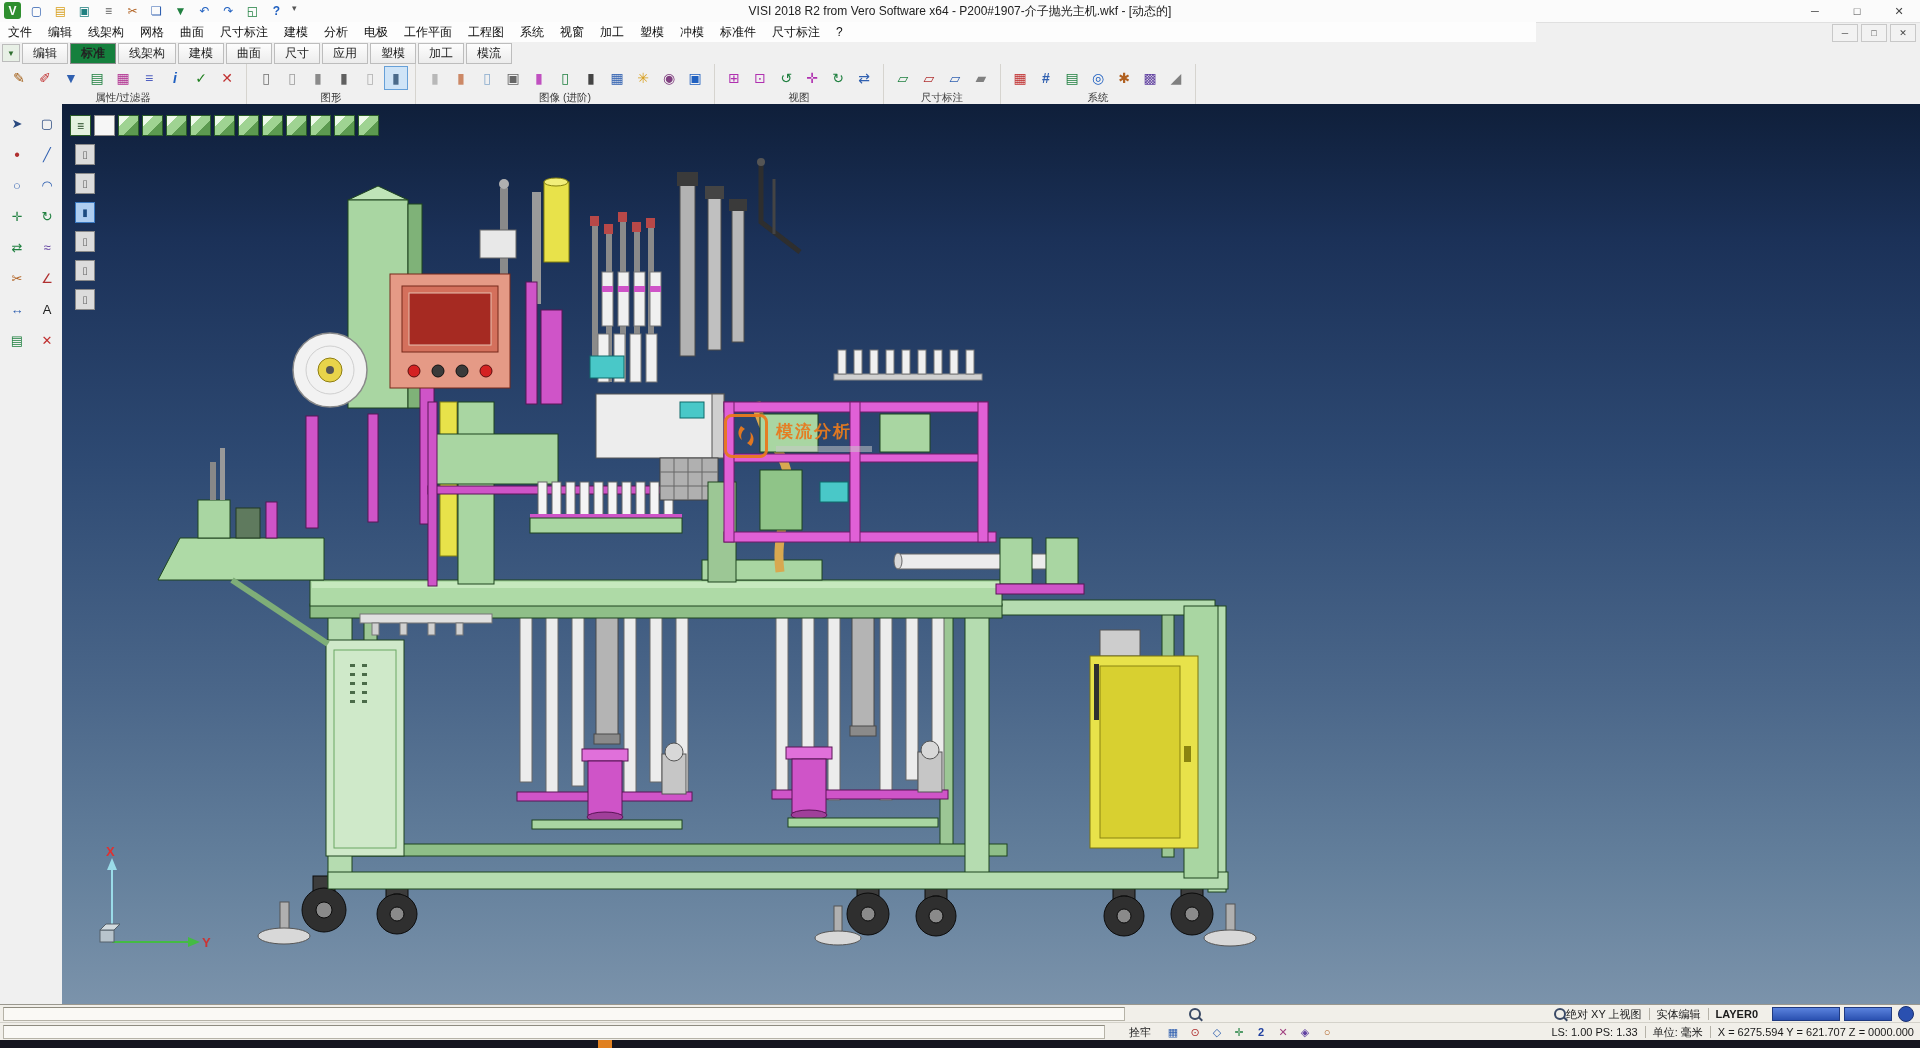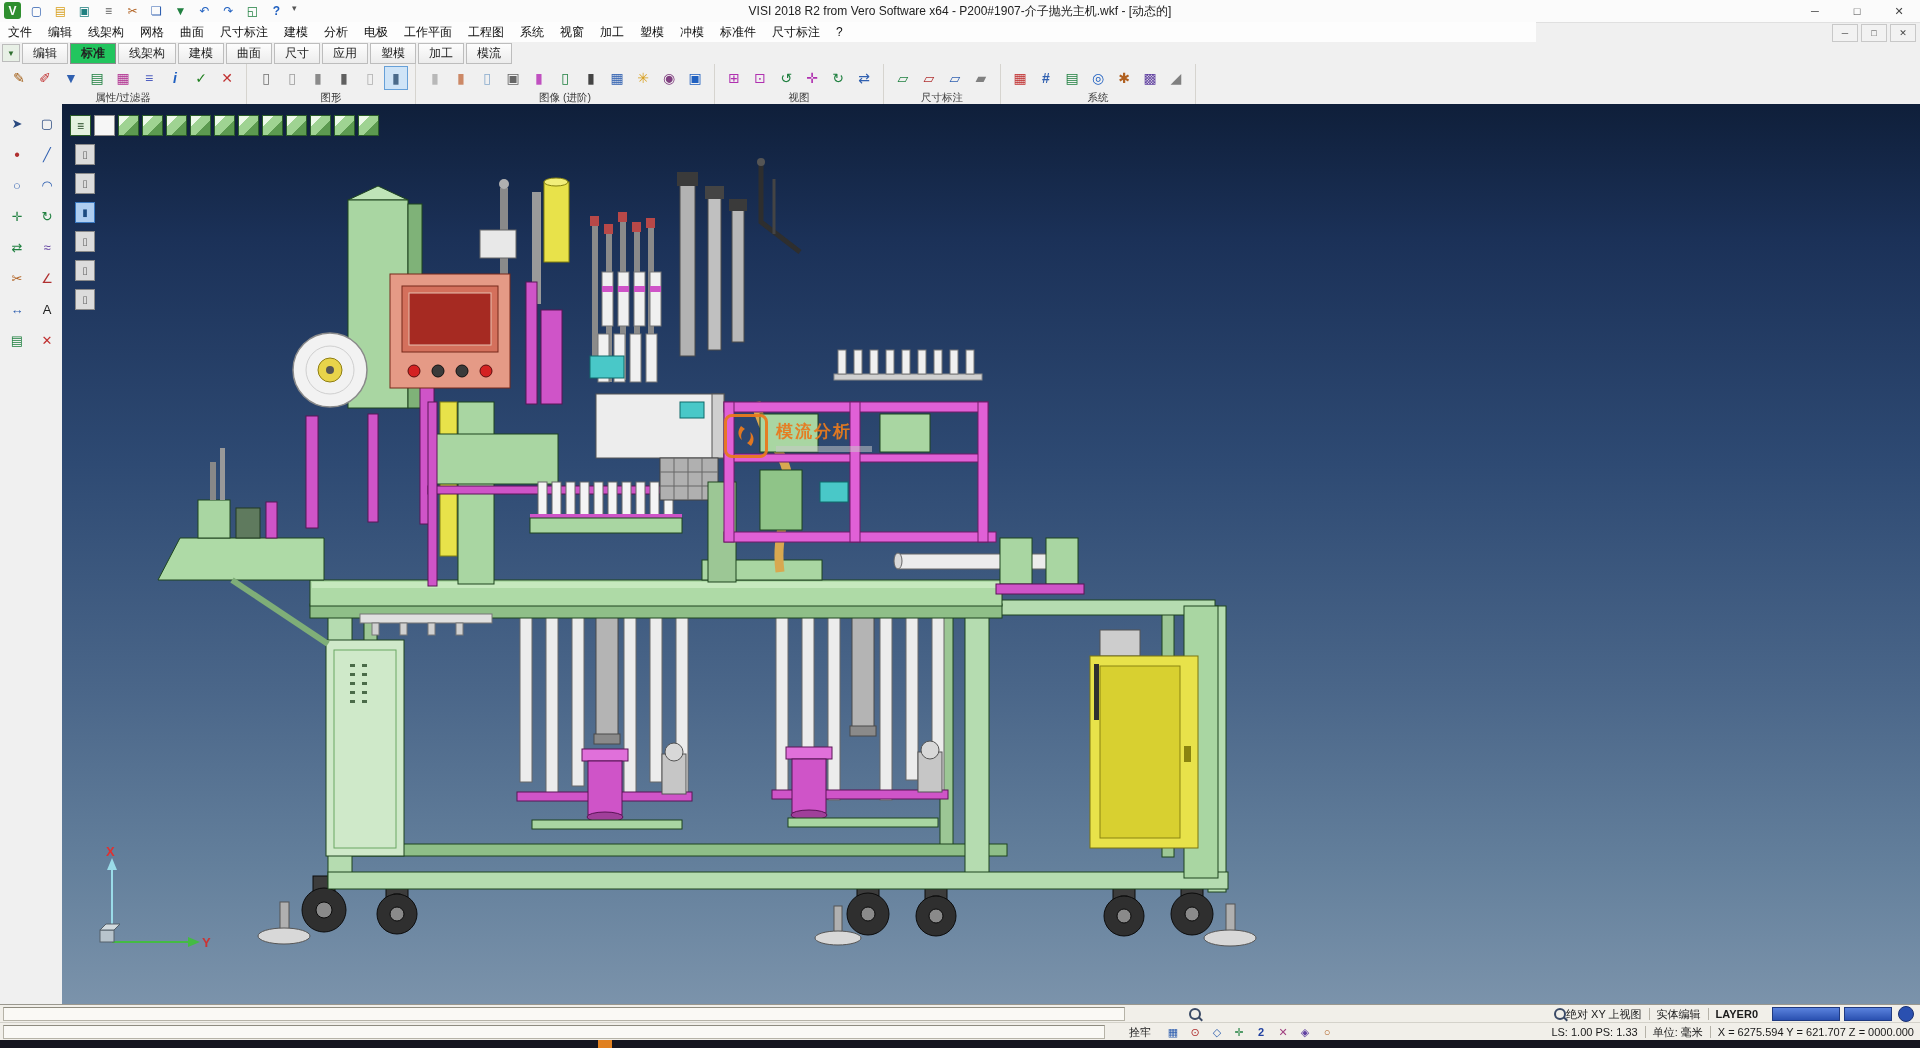--- a/index.html
+++ b/index.html
@@ -15,21 +15,21 @@
   .wbtn{width:42px;height:22px;display:flex;align-items:center;justify-content:center;font-size:11px;color:#444;}
   
   #menubar{left:0;top:22px;width:1536px;height:20px;background:#fdfdfd;border-bottom:1px solid #e4e4e4;display:flex;align-items:center;}
   .menu-item{padding:0 8px;line-height:20px;font-size:12px;color:#111;}
   #mdi-controls{right:4px;top:24px;display:flex;gap:3px;}
   .mdibtn{width:24px;height:16px;border:1px solid #c8c8c8;background:#f2f2f2;display:flex;align-items:center;justify-content:center;font-size:9px;color:#444;}
   
   #tabrow{left:0;top:42px;width:1920px;height:22px;background:#f0f0f0;border-bottom:1px solid #d8d8d8;display:flex;align-items:center;gap:2px;padding-left:2px;}
   #tab-overflow{width:16px;height:16px;display:flex;align-items:center;justify-content:center;font-size:8px;color:#2f6f2f;border:1px solid #bcbcbc;background:#e8f0e6;}
   .tab{padding:1px 10px;font-size:12px;border:1px solid #bdbdbd;background:linear-gradient(#fdfdfd,#ececec);color:#222;}
-  .tab.active{background:#22c55e;border-color:#8a8a8a;font-weight:bold;}
+  .tab.active{background:#15803d;border-color:#8a8a8a;font-weight:bold;}
   
   #toolbar{left:0;top:64px;width:1920px;height:40px;background:#f0f0f0;border-bottom:1px solid #c6c6c6;display:flex;align-items:flex-start;}
   .tgroup{display:flex;flex-direction:column;align-items:center;border-right:1px solid #d6d4cf;padding:2px 7px 0;}
   .tg-icons{display:flex;gap:2px;}
   .tbtn{width:22px;height:22px;display:flex;align-items:center;justify-content:center;font-size:14px;border:1px solid transparent;}
   .tbtn.active{background:#cfe4f7;border-color:#66a0d8;}
   .tg-label{font-size:10.5px;color:#3a3a3a;margin-top:1px;white-space:nowrap;}
   
   #lefttools{left:0;top:104px;width:62px;height:900px;background:#f0f0f0;border-right:1px solid #c0c0c0;}
   #lefttools .grid{display:grid;grid-template-columns:26px 26px;gap:4px 4px;padding:6px 3px;}

